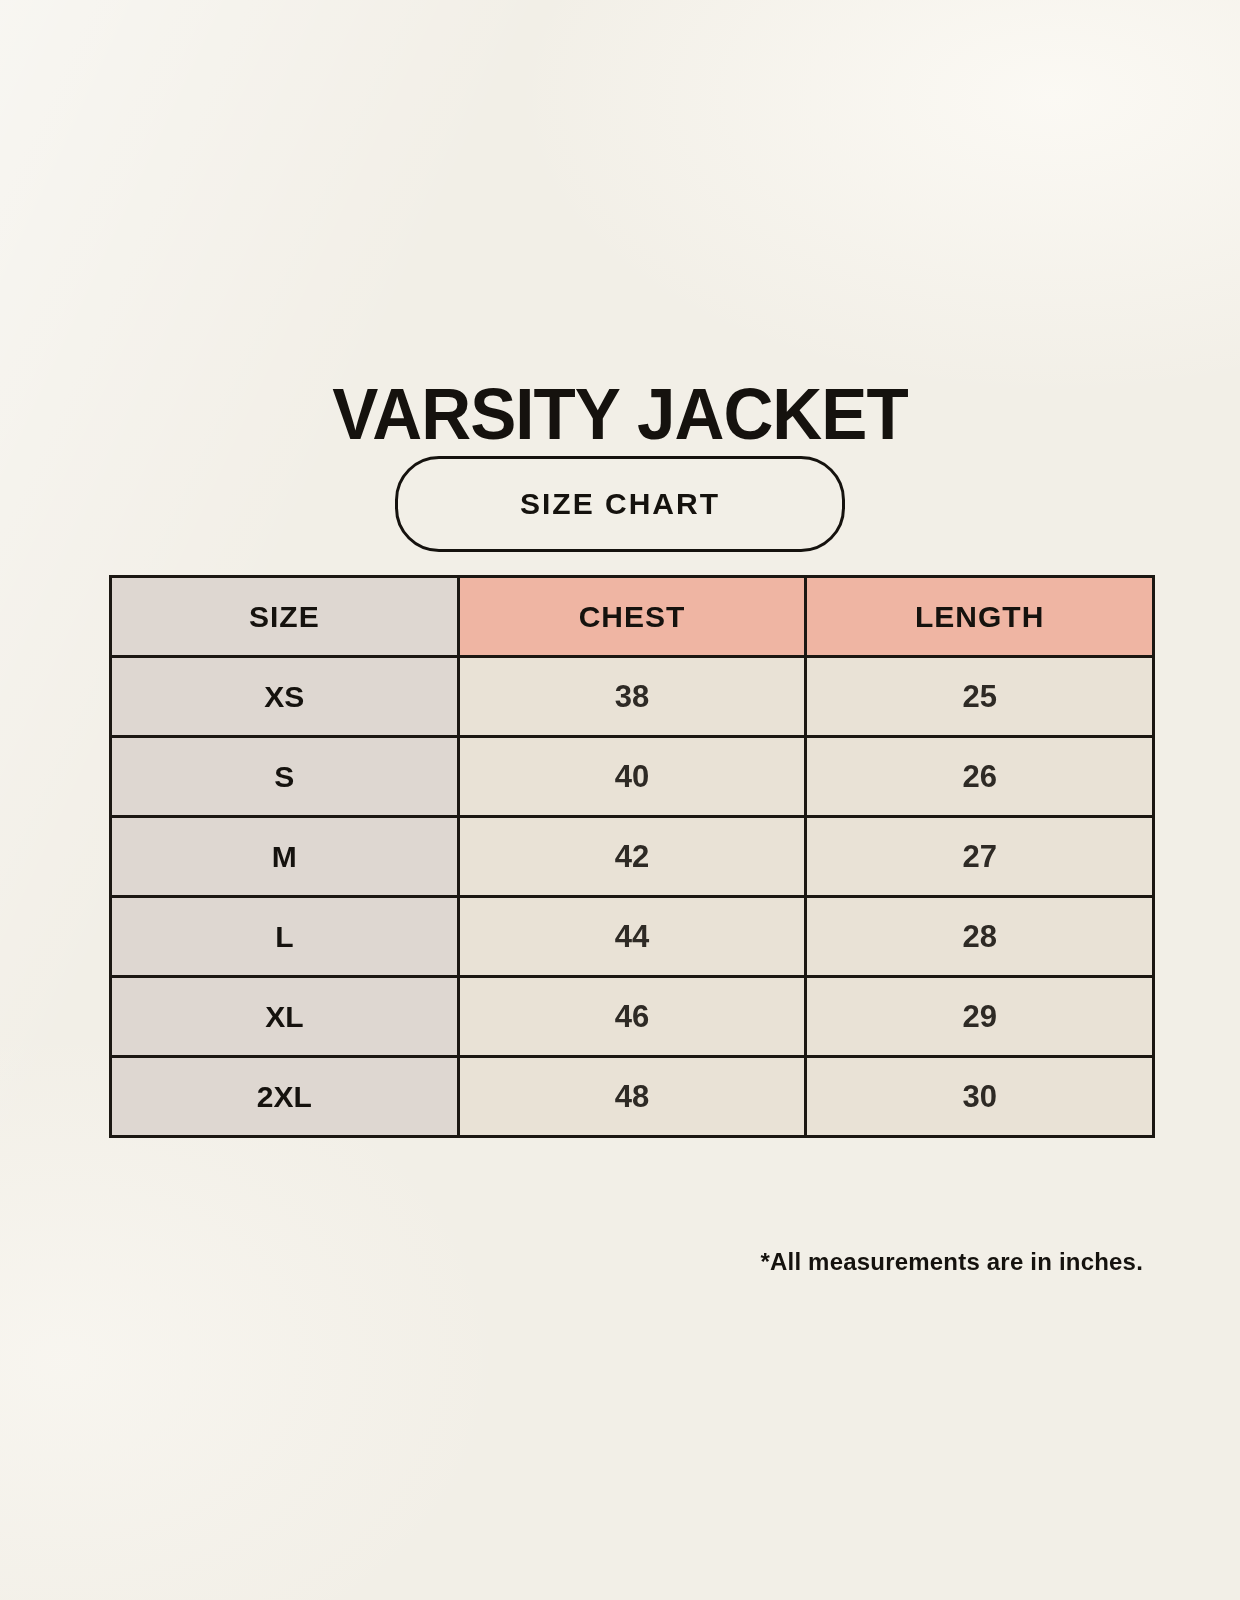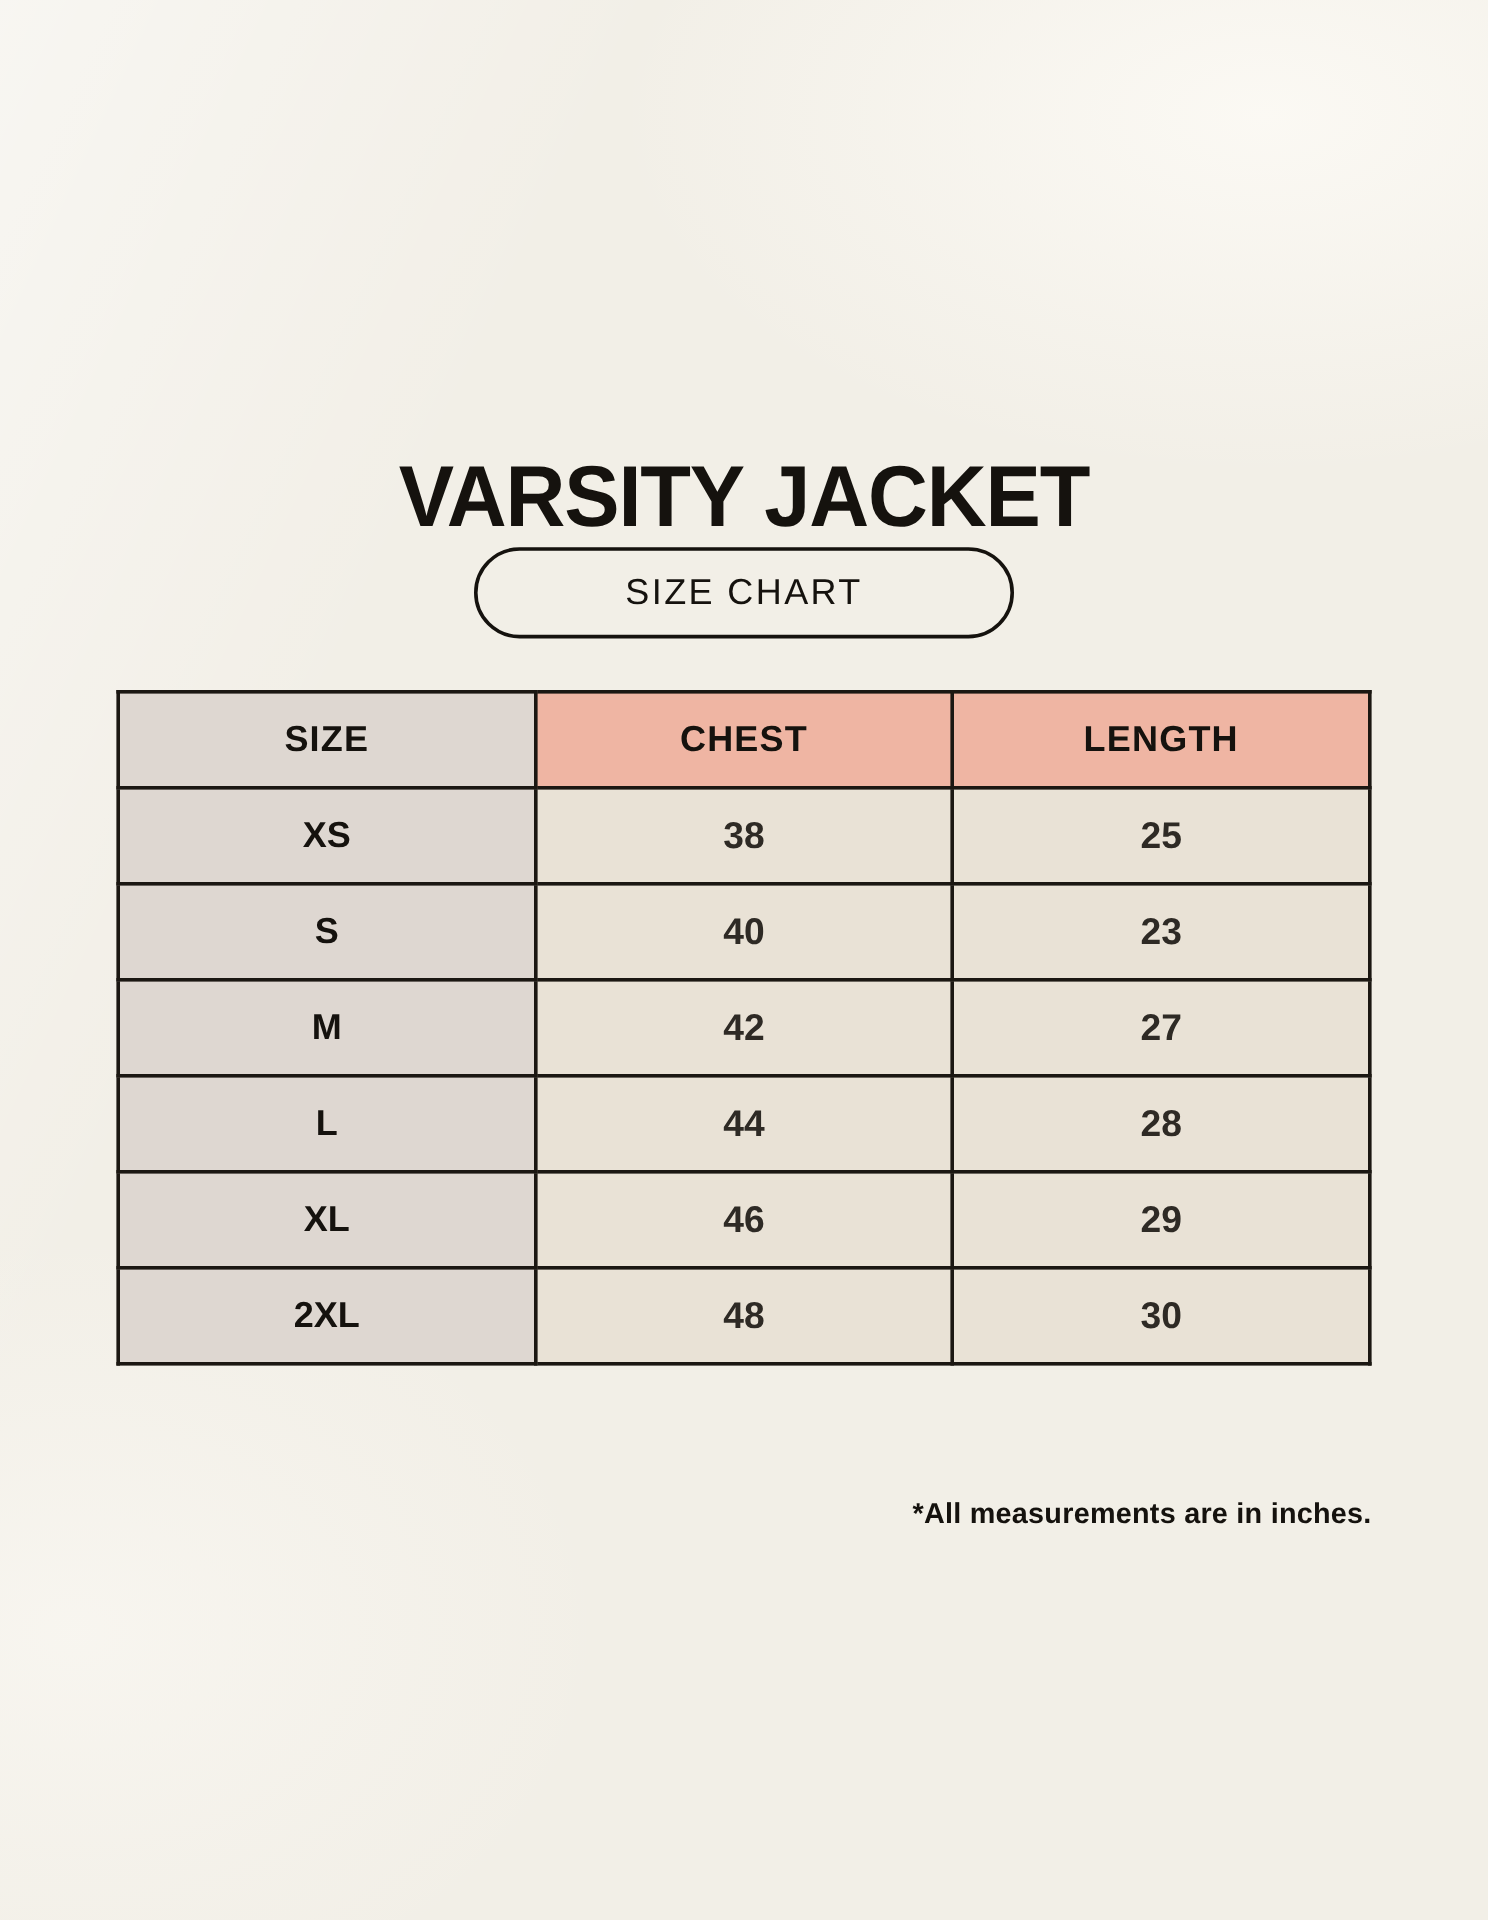--- a/index.html
+++ b/index.html
@@ -25,28 +25,28 @@
   }
   .title{
     position:absolute;top:330px;left:0;width:100%;
     text-align:center;
     font-size:72px;font-weight:700;letter-spacing:-1px;line-height:1;
     color:var(--ink);
     transform:scaleX(0.96);
   }
   .badge{
     position:absolute;top:456px;left:50%;transform:translateX(-50%);
-    width:450px;height:76px;
+    width:450px;height:96px;
     border:3px solid var(--ink);border-radius:44px;
     display:flex;align-items:center;justify-content:center;
-    font-size:30px;font-weight:400;letter-spacing:2px;
+    font-size:30px;font-weight:700;letter-spacing:2px;
     background:transparent;
   }
   table.size-table{
-    position:absolute;top:575px;left:97px;width:1046px;
+    position:absolute;top:575px;left:109px;width:1046px;
     border-collapse:collapse;table-layout:fixed;
   }
   .size-table th,.size-table td{
     border:3px solid var(--border);
     height:80px;
     text-align:center;vertical-align:middle;
     padding:0;
   }
   .size-table th{
     font-size:30px;font-weight:700;letter-spacing:1px;color:var(--ink);
@@ -86,21 +86,21 @@
   </thead>
   <tbody>
     <tr>
       <td class="size-col">XS</td>
       <td class="val-col">38</td>
       <td class="val-col">25</td>
     </tr>
     <tr>
       <td class="size-col">S</td>
       <td class="val-col">40</td>
-      <td class="val-col">23</td>
+      <td class="val-col">26</td>
     </tr>
     <tr>
       <td class="size-col">M</td>
       <td class="val-col">42</td>
       <td class="val-col">27</td>
     </tr>
     <tr>
       <td class="size-col">L</td>
       <td class="val-col">44</td>
       <td class="val-col">28</td>

